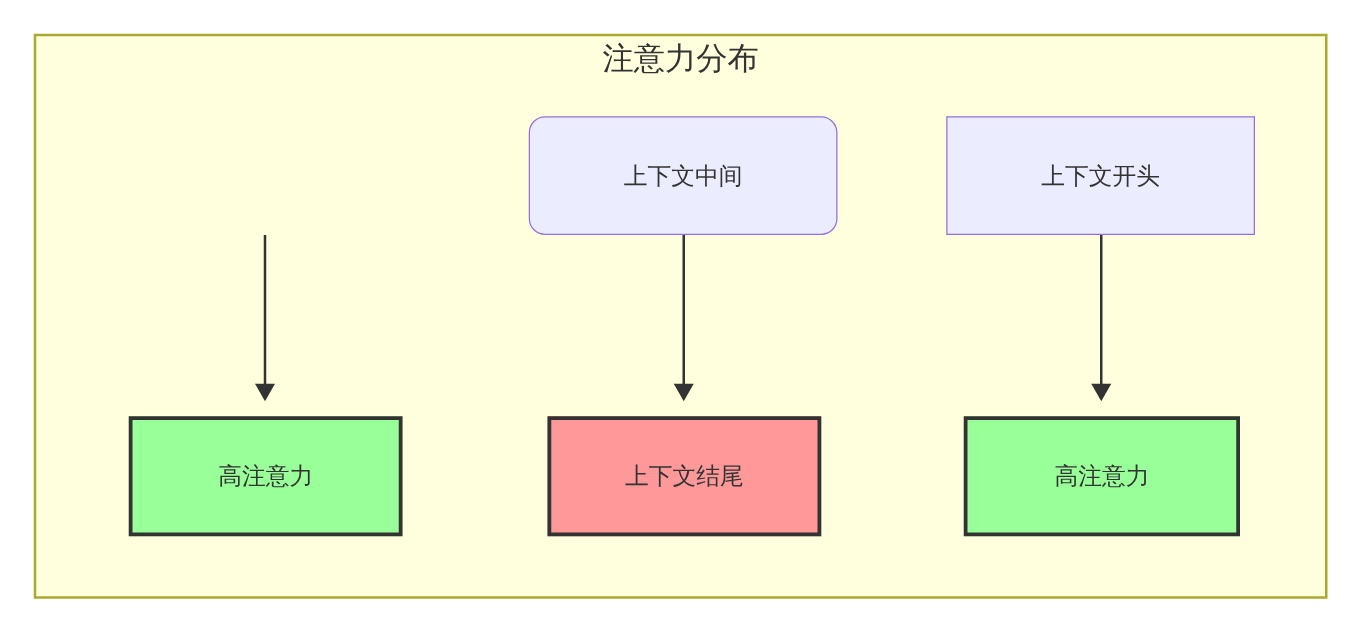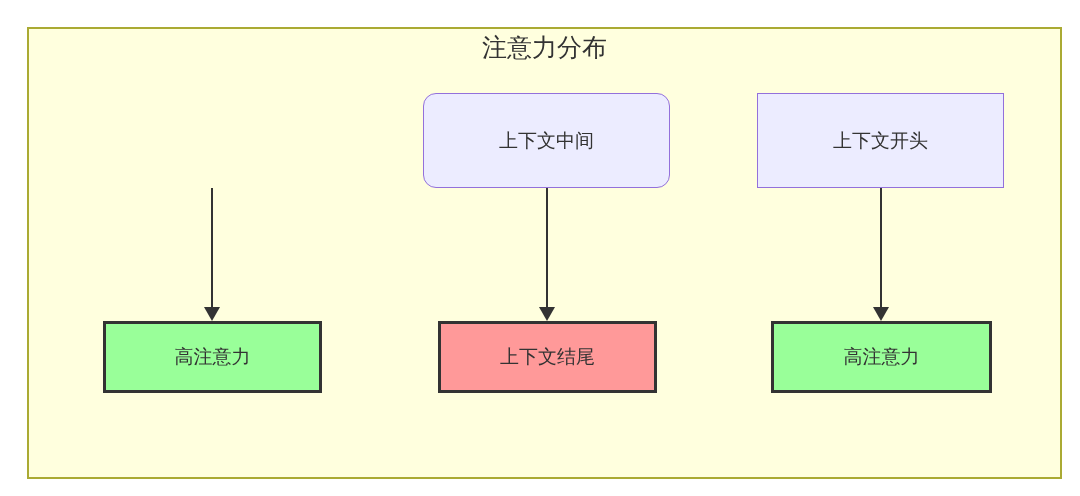--- a/index.html
+++ b/index.html
@@ -40,22 +40,22 @@
     text-align: center;
   }
   .source-node {
     background: #ECECFF;
     border: 1.5px solid #9370DB;
     top: 93px;
     height: 95px;
   }
   .target-node {
     border: 3px solid #333333;
-    top: 321px;
-    height: 72px;
+    top: 333px;
+    height: 96px;
   }
   .target-node.high { background: #99FF99; }
   .target-node.low  { background: #FF9999; }
 
   .src-1 { left: 86px;  width: 239px; }
   .src-2 { left: 423px; width: 247px; border-radius: 13px; }
   .src-3 { left: 757px; width: 247px; }
 
   .tgt-1 { left: 103px; width: 219px; }
   .tgt-2 { left: 438px; width: 219px; }

